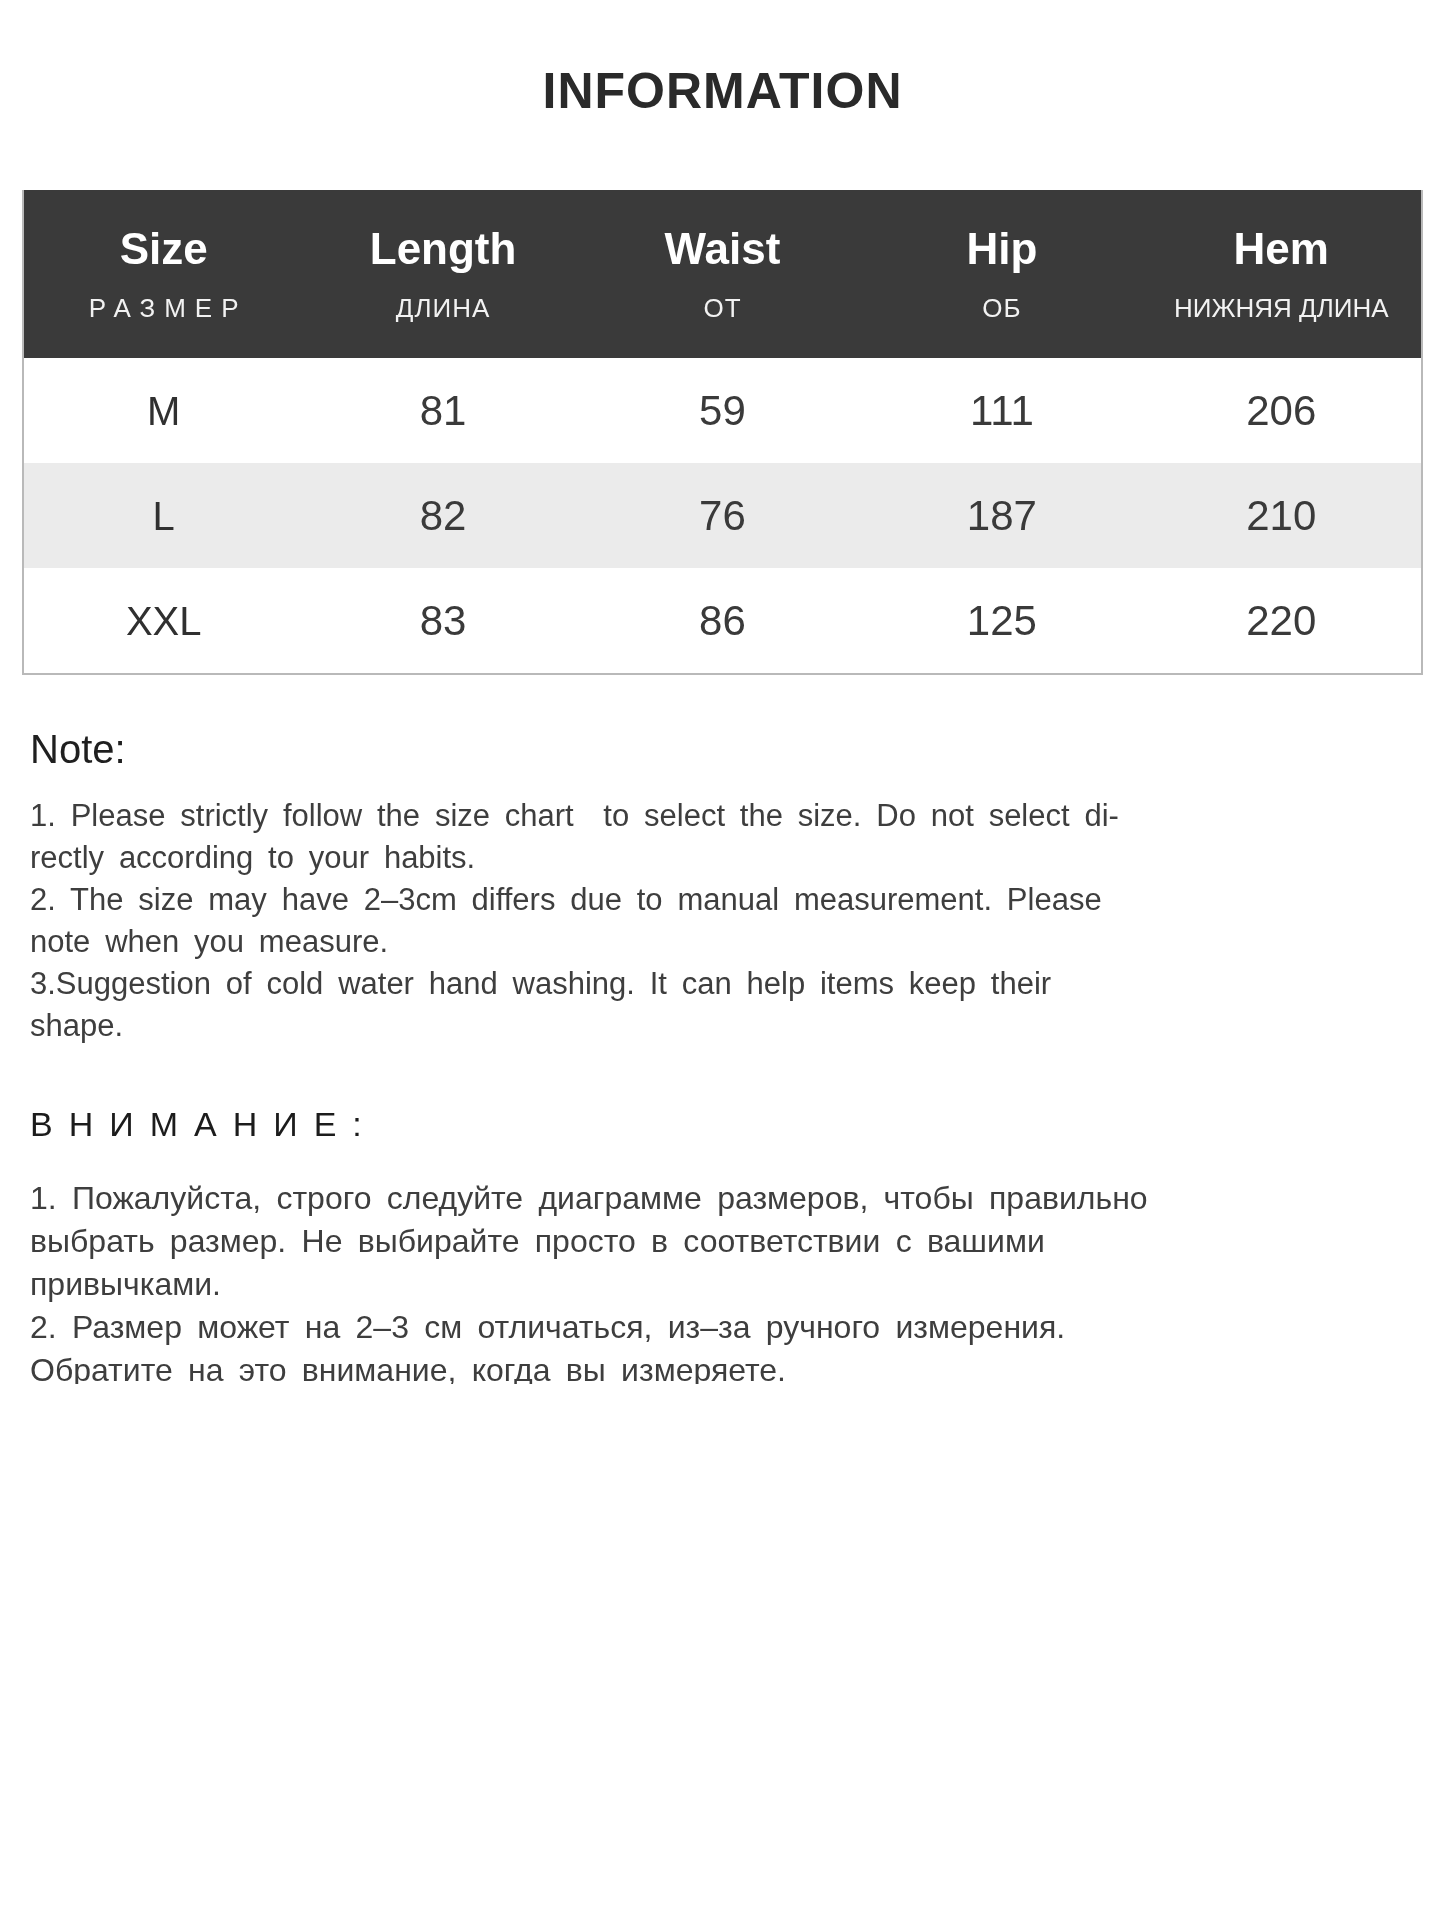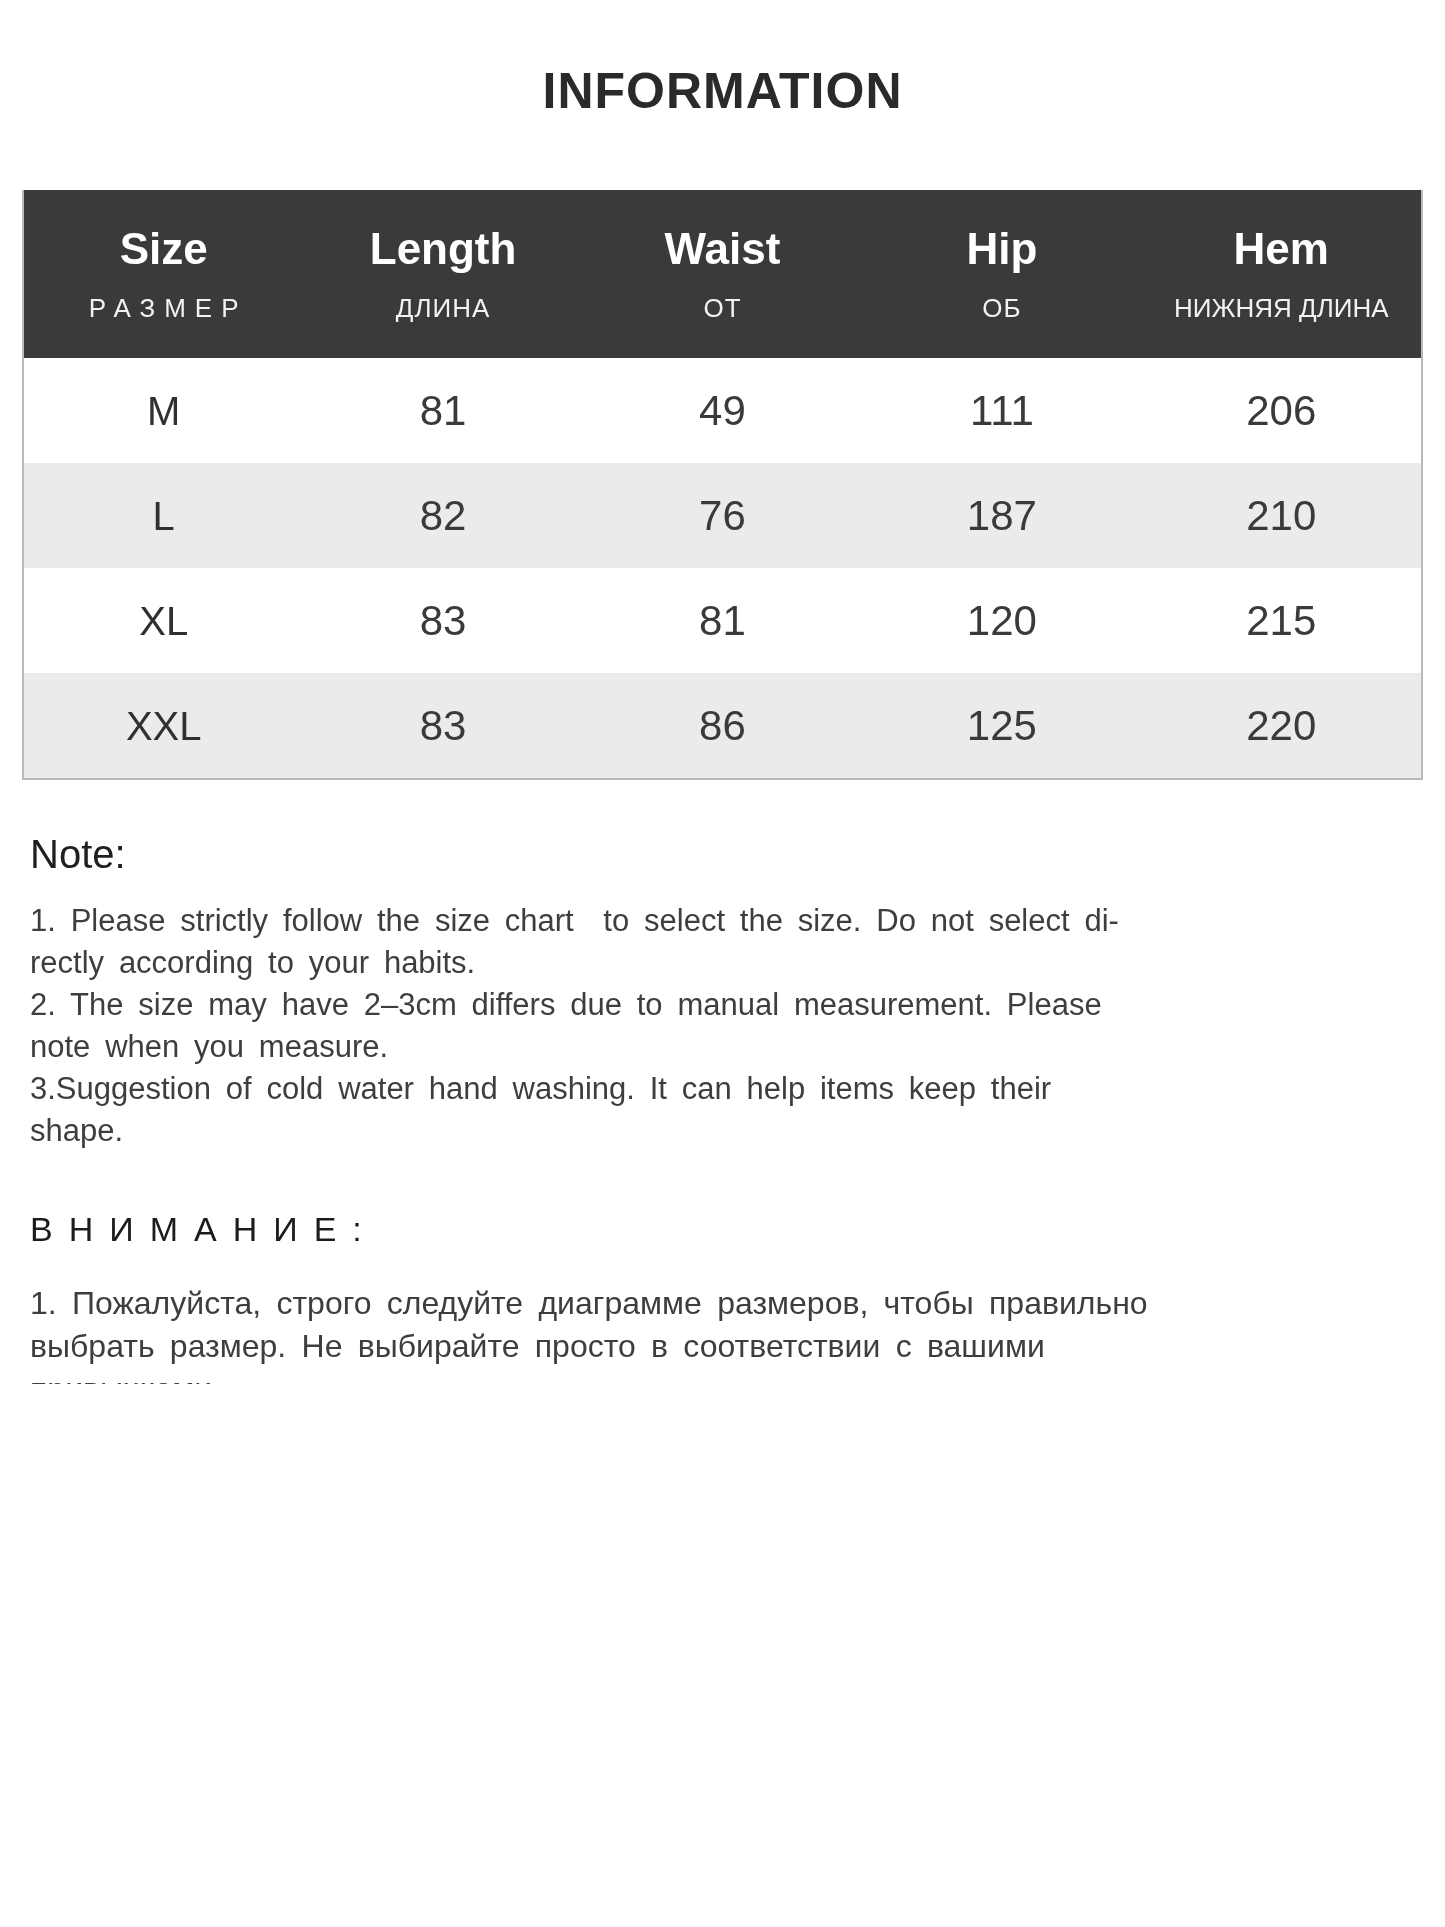--- a/index.html
+++ b/index.html
@@ -144,37 +144,30 @@
               <span class="col-en">Hem</span>
               <span class="col-ru">НИЖНЯЯ ДЛИНА</span>
             </div>
           </th>
         </tr>
       </thead>
       <tbody>
         <tr>
           <td class="size-cell">M</td>
           <td>81</td>
-          <td>49</td>
+          <td>59</td>
           <td>111</td>
           <td>206</td>
         </tr>
         <tr>
           <td class="size-cell">L</td>
           <td>82</td>
           <td>76</td>
           <td>187</td>
           <td>210</td>
-        </tr>
-        <tr>
-          <td class="size-cell">XL</td>
-          <td>83</td>
-          <td>81</td>
-          <td>120</td>
-          <td>215</td>
         </tr>
         <tr>
           <td class="size-cell">XXL</td>
           <td>83</td>
           <td>86</td>
           <td>125</td>
           <td>220</td>
         </tr>
       </tbody>
     </table>

